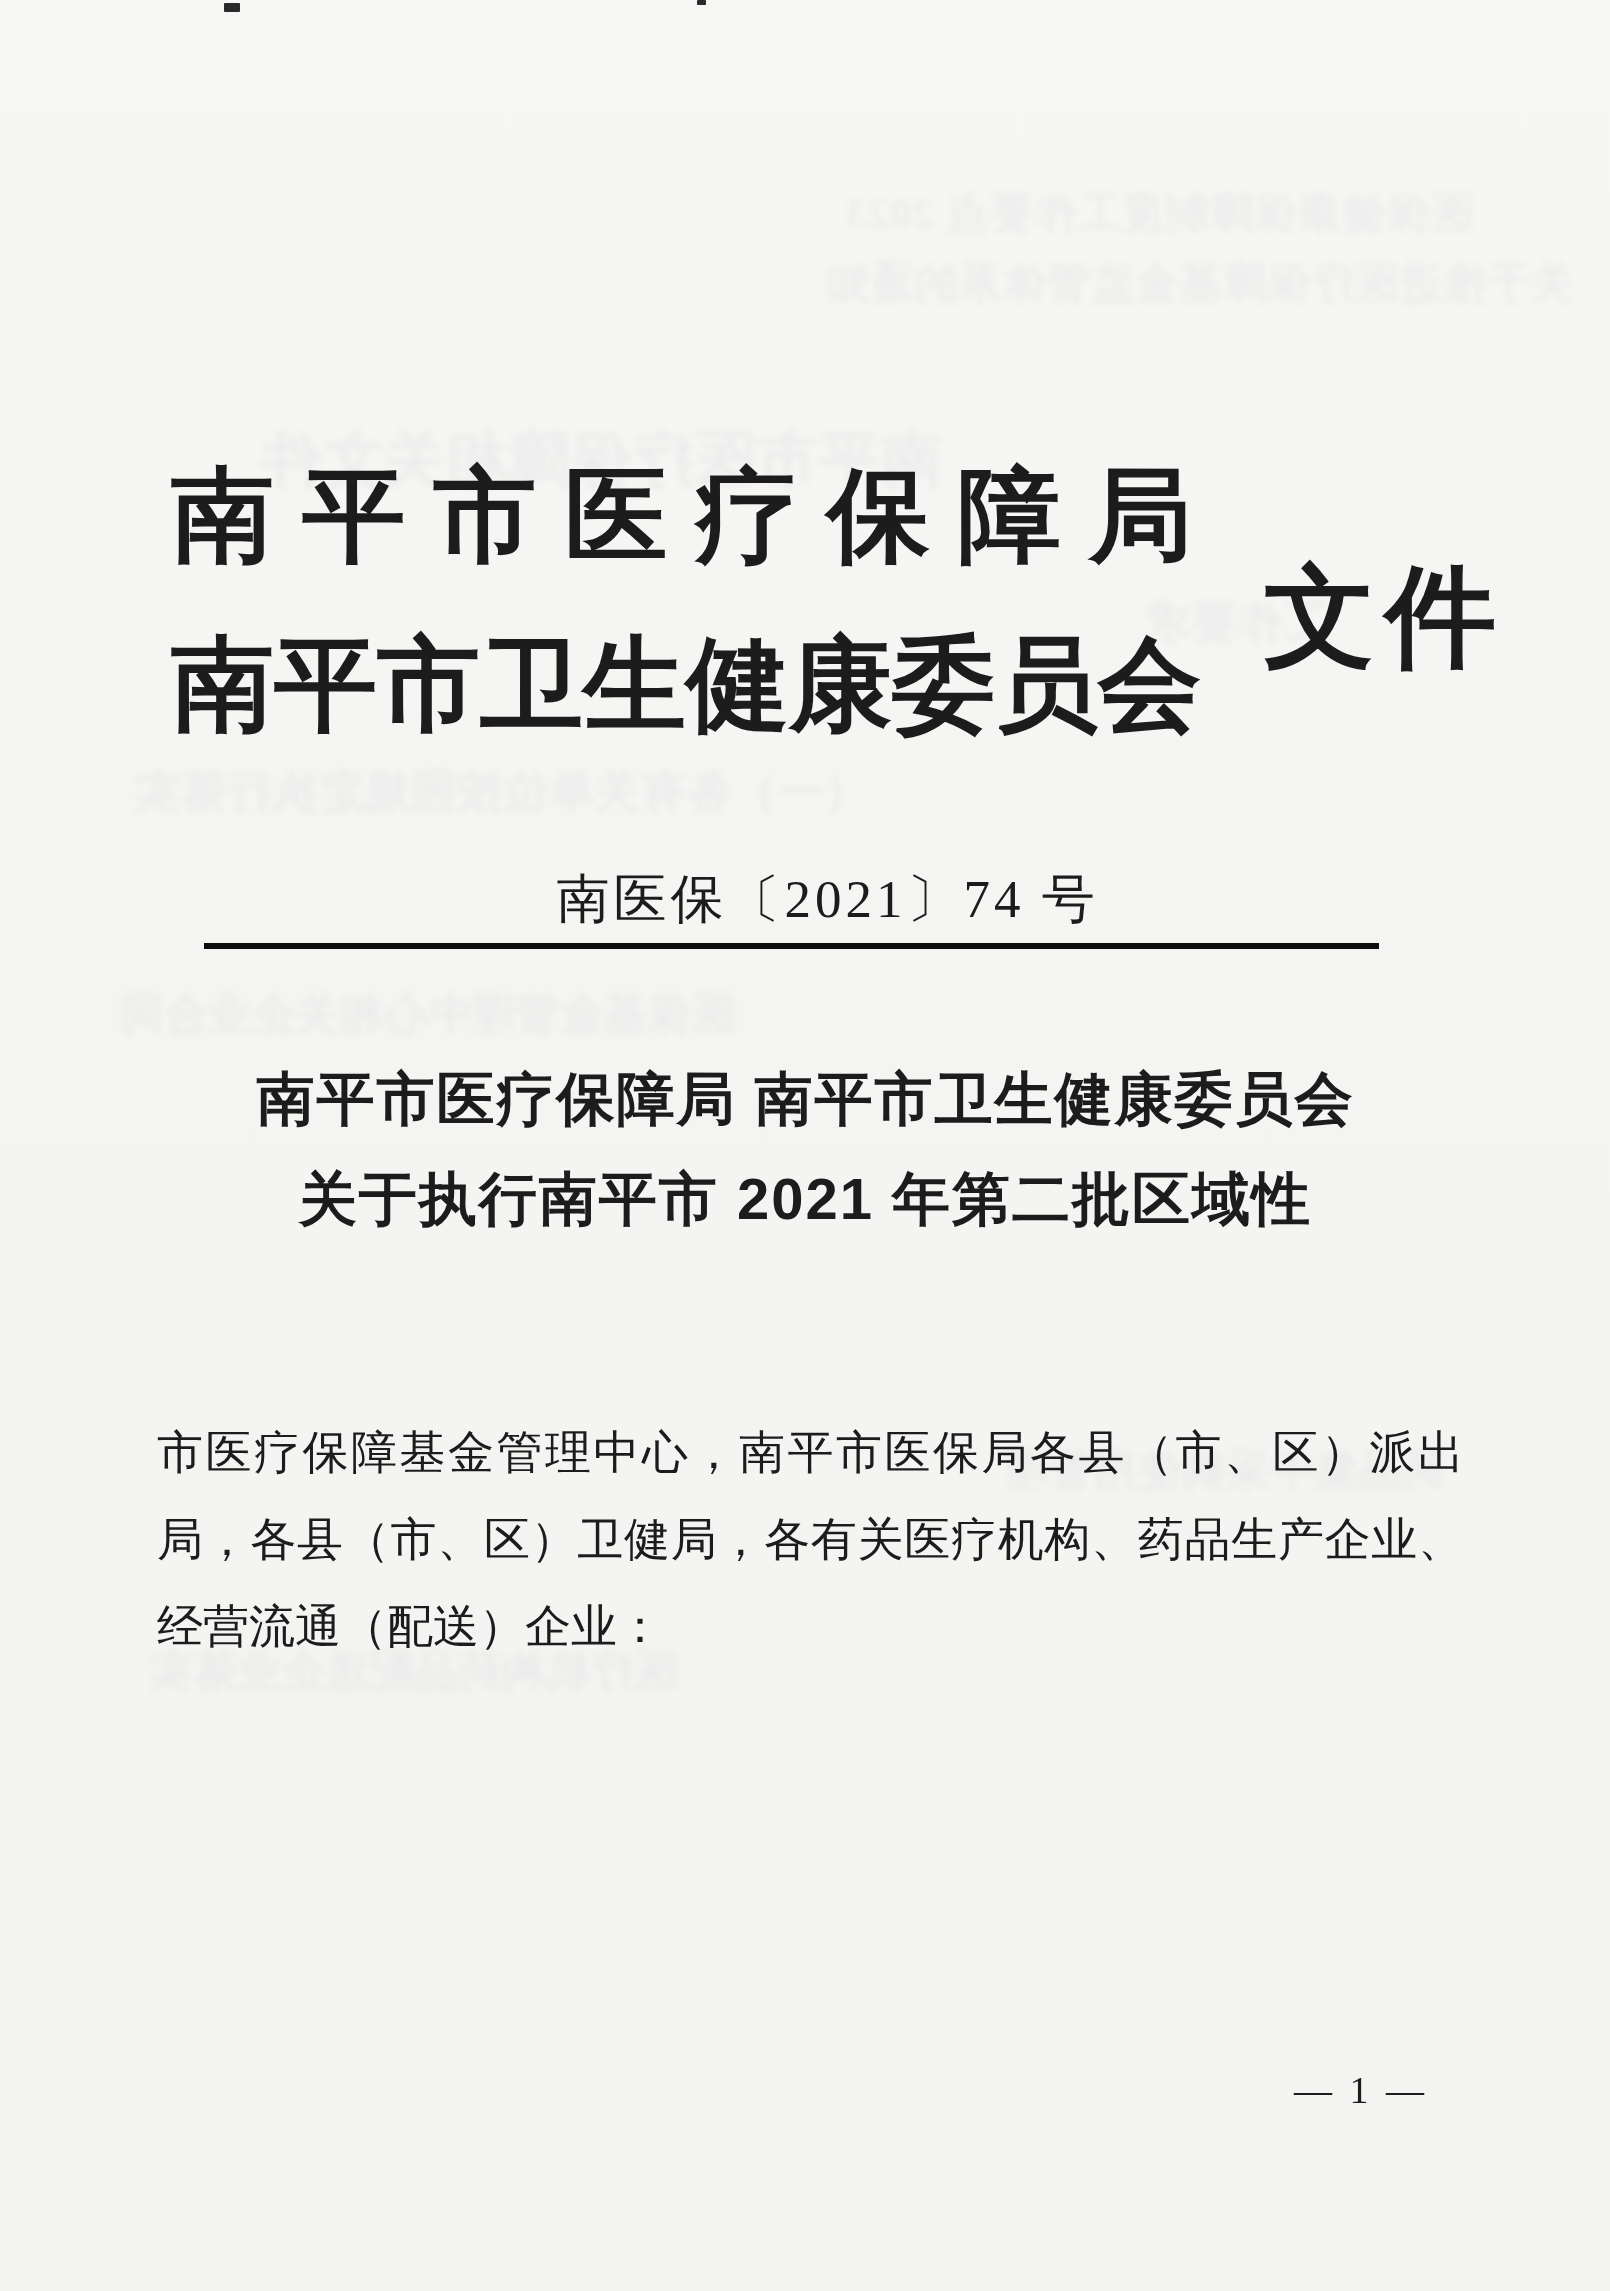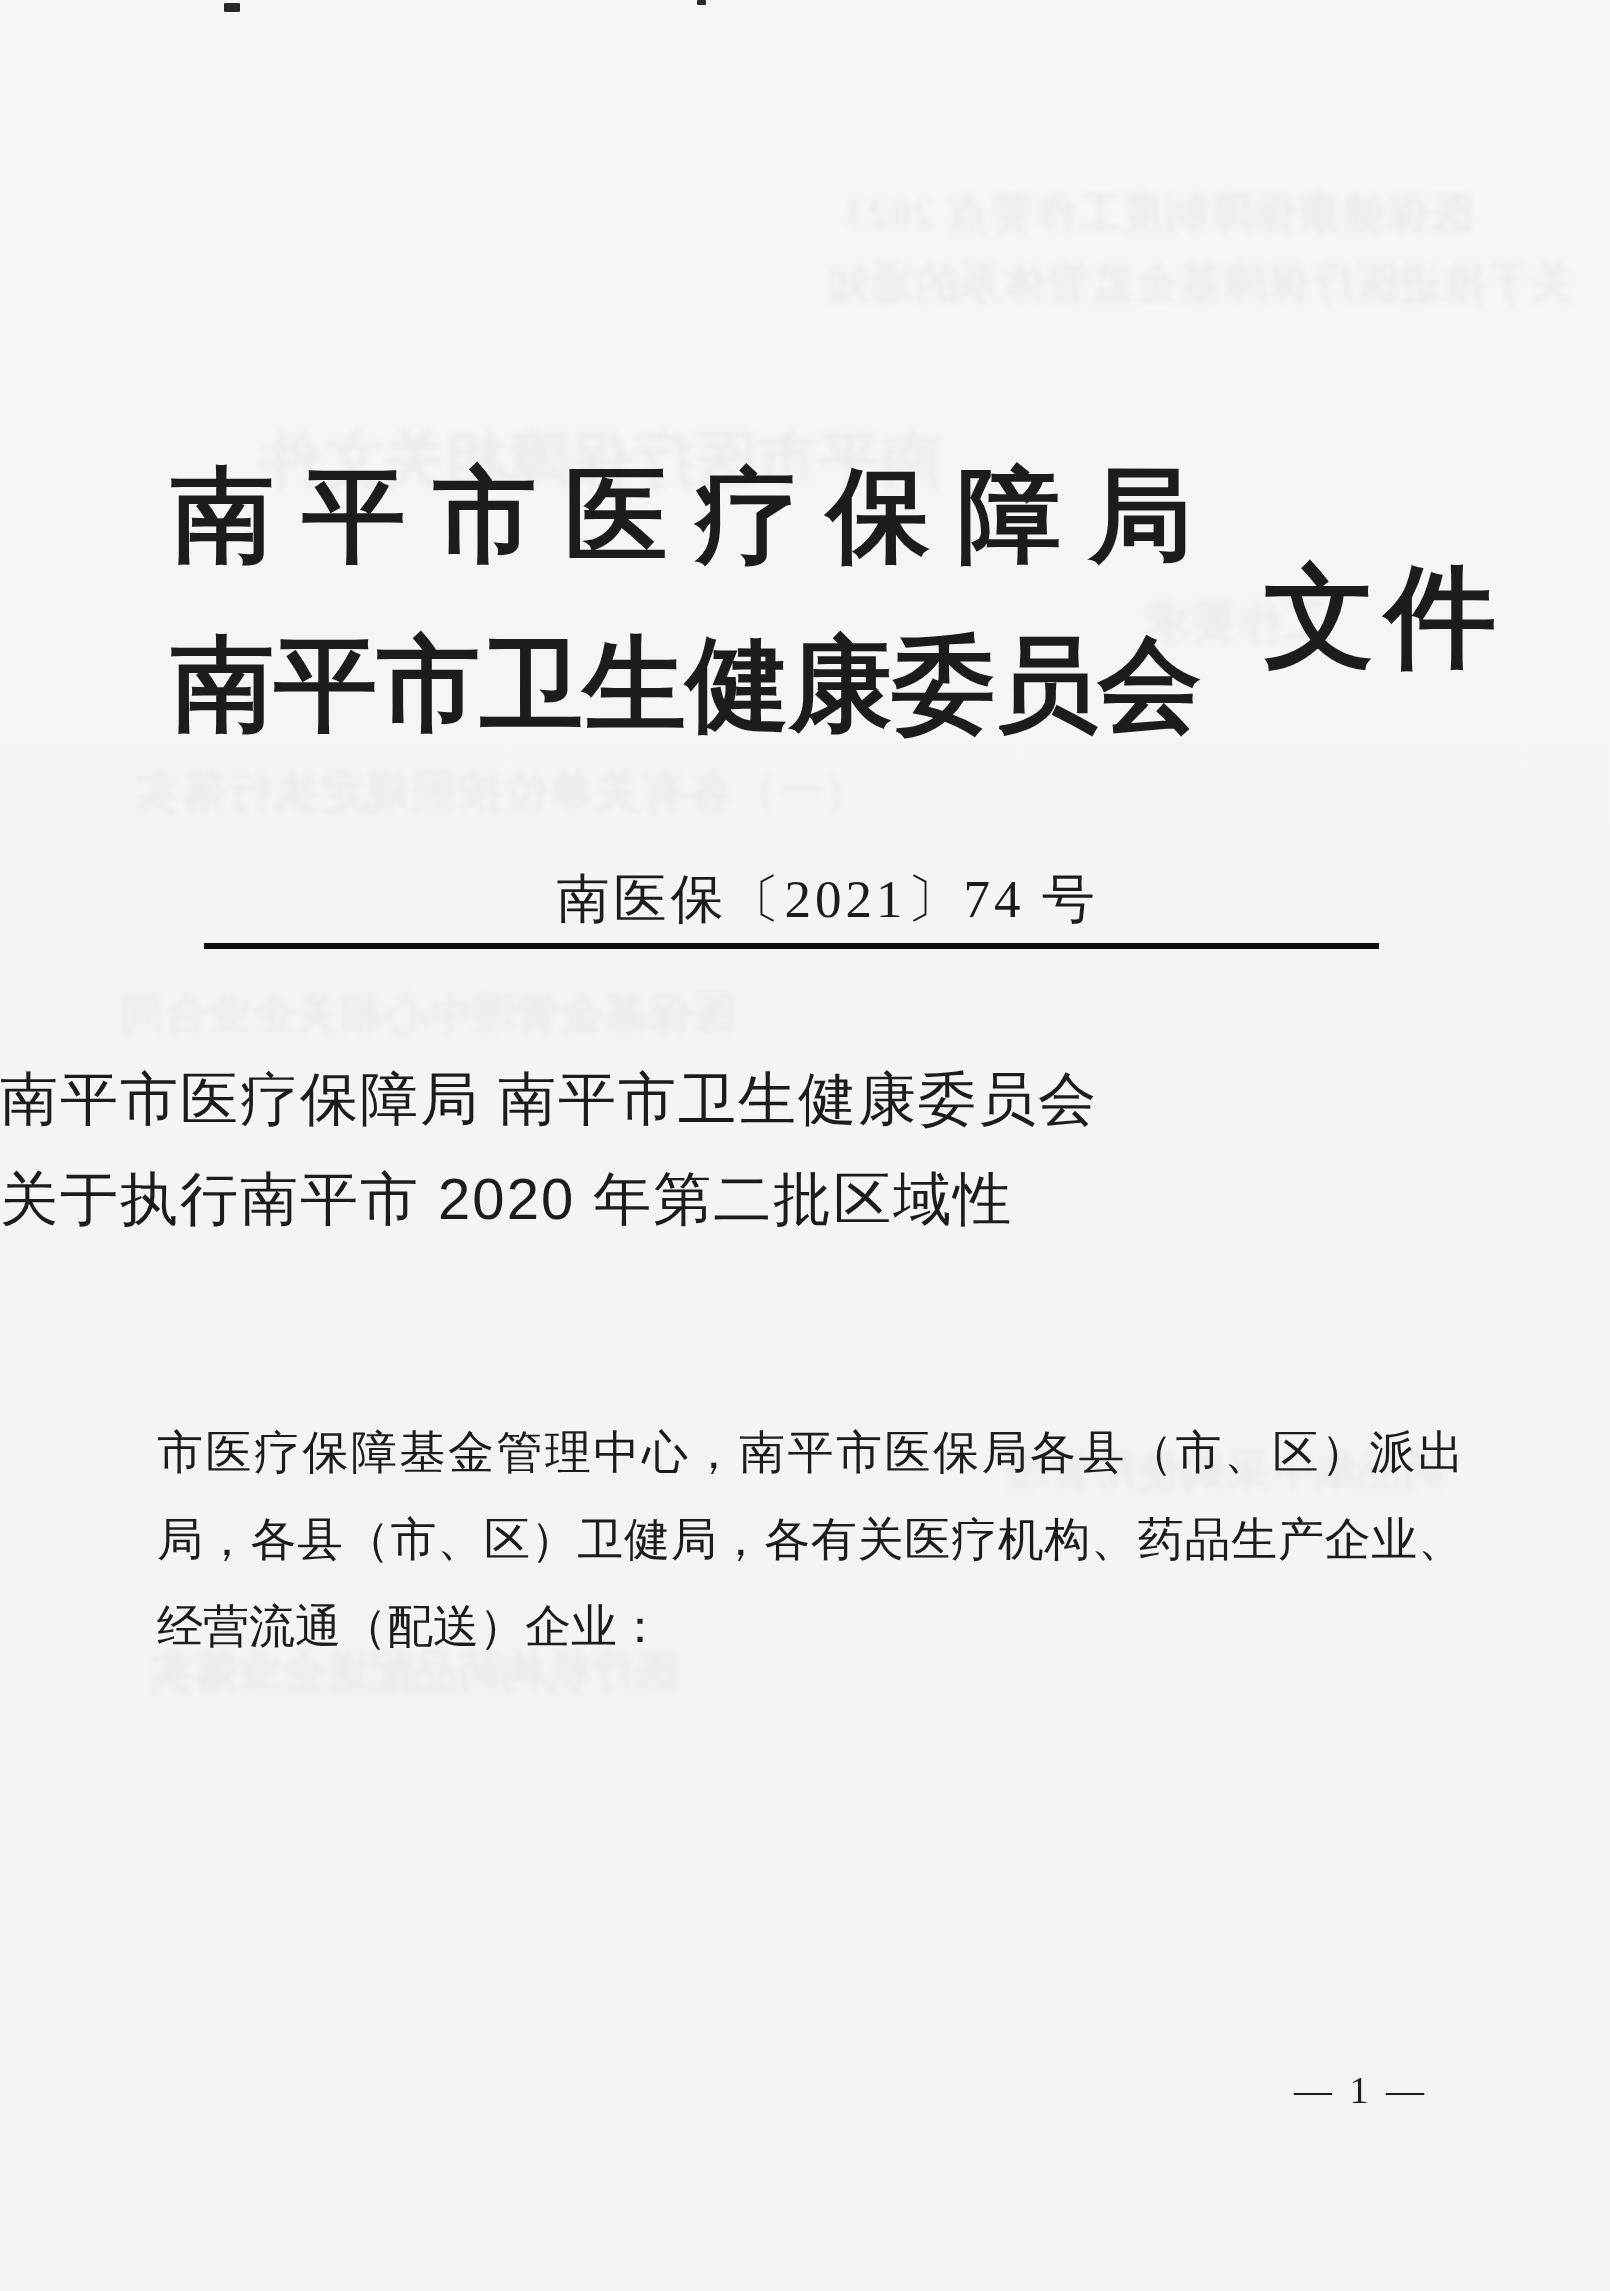--- a/index.html
+++ b/index.html
@@ -56,22 +56,23 @@
     width:1175px;
     height:6px;
     background:#0e0e0e;
   }
 
   .title{
     position:absolute;
     left:0;
     top:1049px;
     width:100%;
+    text-align:center;
     font-family:"Liberation Sans","DejaVu Sans",sans-serif;
-    font-weight:400;
+    font-weight:700;
     font-size:58px;
     line-height:100px;
     letter-spacing:2px;
   }
   .title div{white-space:nowrap;}
 
   .body-text{
     position:absolute;
     left:141px;
     top:1393px;
@@ -148,21 +149,21 @@
     </div>
 
   <div class="doc-type">文件</div>
 
   <div class="doc-number">南医保〔2021〕74 号</div>
 
   <div class="rule"></div>
 
   <div class="title">
     <div>南平市医疗保障局 南平市卫生健康委员会</div>
-    <div>关于执行南平市 2020 年第二批区域性</div>
+    <div>关于执行南平市 2021 年第二批区域性</div>
   </div>
 
   <div class="body-text">
     <p>市医疗保障基金管理中心，南平市医保局各县（市、区）派出局，各县（市、区）卫健局，各有关医疗机构、药品生产企业、经营流通（配送）企业：</p>
   </div>
 
   <div class="page-number">— 1 —</div>
 
 </div>
 

